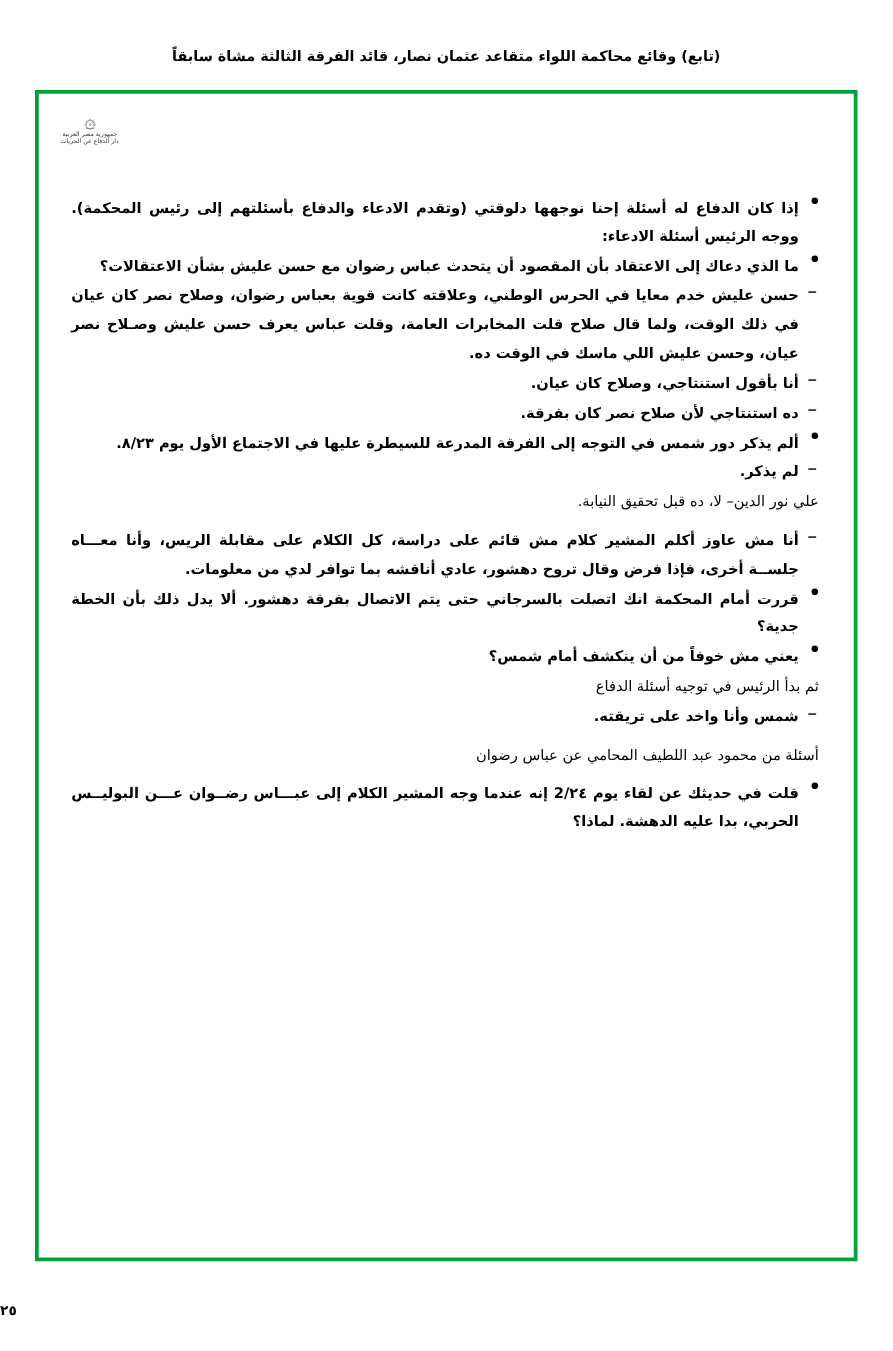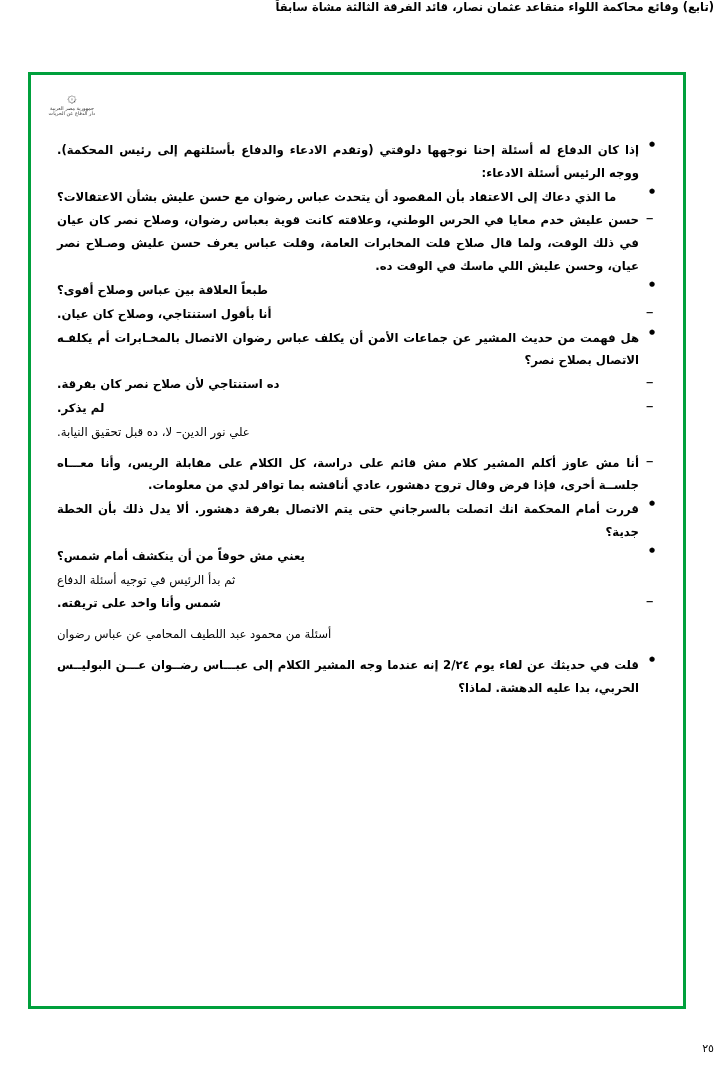--- a/index.html
+++ b/index.html
@@ -15,22 +15,24 @@
     position: relative;
     overflow: hidden;
   }
   .page {
     width: 714px;
     height: 1081px;
     position: relative;
     box-sizing: border-box;
   }
   .page-header {
+    text-align: center;
     font-size: 11.5px;
     font-weight: bold;
+    padding-top: 38px;
     padding-bottom: 10px;
     letter-spacing: 0;
   }
   .frame {
     position: absolute;
     top: 72px;
     left: 28px;
     right: 28px;
     bottom: 72px;
     border: 3px solid #00a03c;
@@ -55,21 +57,21 @@
     display: block;
     line-height: 1;
     margin-bottom: 1px;
   }
   .logo .l1, .logo .l2 {
     display: block;
     font-size: 5px;
     white-space: nowrap;
   }
   .content {
-    margin-top: 48px;
+    margin-top: 64px;
     font-size: 11.7px;
     line-height: 1.95;
   }
   .blk {
     margin: 0 0 1px 0;
     text-align: justify;
     text-justify: inter-word;
   }
   .bullet {
     position: relative;
@@ -93,33 +95,33 @@
     position: absolute;
     right: 3px;
     top: 0px;
     font-size: 10px;
   }
   .plain {
     font-weight: normal;
     padding-right: 2px;
   }
   .center {
-    text-align: left;
+    text-align: right;
   }
   .gap {
     height: 7px;
   }
   .page-number {
     position: absolute;
     bottom: 26px;
     left: 0;
     right: 0;
-    text-align: right;
+    text-align: left;
     font-size: 11px;
-    font-weight: normal;
+    font-weight: bold;
   }
 </style>
 </head>
 <body>
 
 <div class="page">
 
   <div class="page-header">(تابع) وقائع محاكمة اللواء متقاعد عثمان نصار، قائد الفرقة الثالثة مشاة سابقاً</div>
 
   <div class="frame">
@@ -127,24 +129,23 @@
     <div class="logo">
       <span class="crest">۞</span>
       <span class="l1">جمهورية مصر العربية</span>
       <span class="l2">دار الدفاع عن الحريات</span>
     </div>
 
     <div class="content" id="content">
         <p class="blk bullet">إذا كان الدفاع له أسئلة إحنا نوجهها دلوقتي (وتقدم الادعاء والدفاع بأسئلتهم إلى رئيس المحكمة). ووجه الرئيس أسئلة الادعاء:</p>
         <p class="blk bullet center">ما الذي دعاك إلى الاعتقاد بأن المقصود أن يتحدث عباس رضوان مع حسن عليش بشأن الاعتقالات؟</p>
         <p class="blk dash">حسن عليش خدم معايا في الحرس الوطني، وعلاقته كانت قوية بعباس رضوان، وصلاح نصر كان عيان في ذلك الوقت، ولما قال صلاح قلت المخابرات العامة، وقلت عباس يعرف حسن عليش وصـلاح نصر عيان، وحسن عليش اللي ماسك في الوقت ده.</p>
-        <p class="blk bullet center">طبعاً العلاقة بين عباس وصلاح أقوى؟</p>
         <p class="blk dash center">أنا بأقول استنتاجي، وصلاح كان عيان.</p>
-        <p class="blk bullet">هل فهمت من حديث المشير عن جماعات الأمن أن يكلف عباس رضوان الاتصال بالمخـابرات أم يكلفـه الاتصال بصلاح نصر؟</p>
         <p class="blk dash center">ده استنتاجي لأن صلاح نصر كان بفرقة.</p>
+        <p class="blk bullet center">ألم يذكر دور شمس في التوجه إلى الفرقة المدرعة للسيطرة عليها في الاجتماع الأول يوم ٨/٢٣.</p>
         <p class="blk dash center">لم يذكر.</p>
         <p class="blk plain center">علي نور الدين– لا، ده قبل تحقيق النيابة.</p>
         <div class="gap"></div>
         <p class="blk dash">أنا مش عاوز أكلم المشير كلام مش قائم على دراسة، كل الكلام على مقابلة الريس، وأنا معـــاه جلســة أخرى، فإذا فرض وقال تروح دهشور، عادي أناقشه بما توافر لدي من معلومات.</p>
         <p class="blk bullet">قررت أمام المحكمة انك اتصلت بالسرجاني حتى يتم الاتصال بفرقة دهشور. ألا يدل ذلك بأن الخطة جدية؟</p>
         <p class="blk bullet center">يعني مش خوفاً من أن ينكشف أمام شمس؟</p>
         <p class="blk plain center">ثم بدأ الرئيس في توجيه أسئلة الدفاع</p>
         <p class="blk dash center">شمس وأنا واخد على تريقته.</p>
         <div class="gap"></div>
         <p class="blk plain center">أسئلة من محمود عبد اللطيف المحامي عن عباس رضوان</p>

